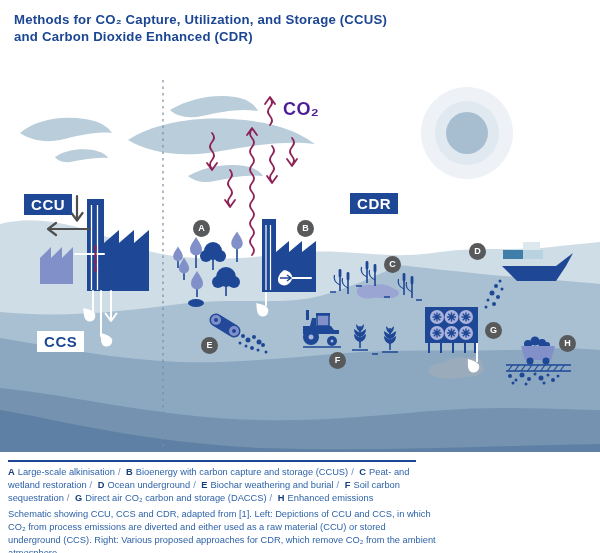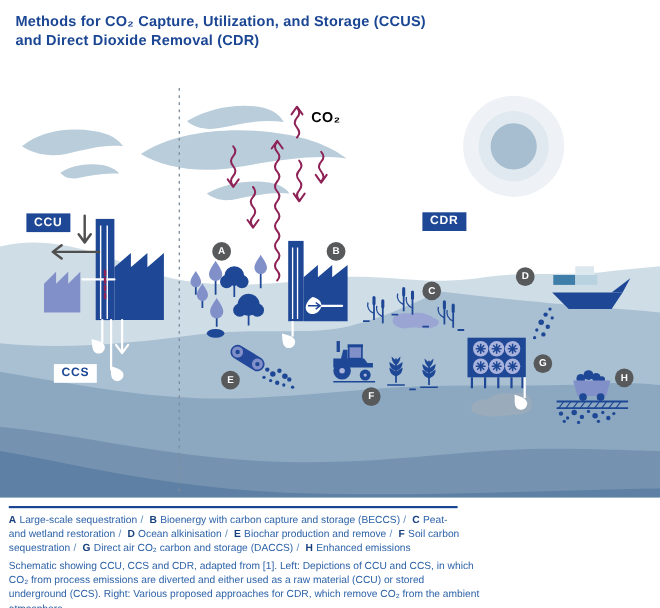--- a/index.html
+++ b/index.html
@@ -1,25 +1,25 @@
 <!DOCTYPE html>
 <html><head>
 <meta charset="utf-8">
 <style>
   html,body{margin:0;padding:0;background:#fff;}
   .poster{position:relative;width:600px;height:553px;background:#fff;overflow:hidden;
           font-family:"Liberation Sans","DejaVu Sans",sans-serif;padding-left:32px;}
   .scene{position:absolute;left:0;top:0;}
   .title{position:absolute;left:14px;top:11px;width:460px;font-size:13.2px;font-weight:bold;
          color:#1b4693;line-height:1.32;letter-spacing:.2px;}
-  .tag{position:absolute;font-weight:bold;font-size:11px;letter-spacing:.6px;
+  .tag{position:absolute;font-weight:bold;font-size:15px;letter-spacing:.6px;
        padding:3px 7px;line-height:1;}
   .tag-dark{background:#1e4796;color:#ffffff;}
   .tag-light{background:#ffffff;color:#1b4693;}
-  .co2{position:absolute;left:283px;top:99px;color:#000000;font-weight:bold;font-size:13px;
+  .co2{position:absolute;left:283px;top:99px;color:#4c1d95;font-weight:bold;font-size:18px;
        letter-spacing:.4px;}
   .marker{position:absolute;width:17px;height:17px;border-radius:50%;background:#58595b;
           color:#fff;font-weight:bold;font-size:9px;text-align:center;line-height:17px;}
   .rule{position:absolute;left:8px;top:460px;width:408px;height:2px;background:#1b4693;}
   .legend{position:absolute;left:8px;top:466px;width:414px;margin:0;font-size:9.3px;
           color:#2e63a8;line-height:1.4;}
   .legend b{color:#17407e;margin-right:3px;}
   .legend .sep{color:#5d8cc0;margin:0 3px;}
   .caption{position:absolute;left:8px;top:508px;width:432px;margin:0;font-size:9.3px;
            color:#2e63a8;line-height:1.4;}
@@ -239,46 +239,46 @@
         <circle cx="553" cy="380" r="2"></circle>
       <circle cx="558" cy="376" r="1.5"></circle>
         <circle cx="513" cy="383" r="1.5"></circle>
       <circle cx="526" cy="384" r="1.5"></circle>
         <circle cx="544" cy="383" r="1.5"></circle>
     </g>
   </svg>
 
   <div class="title">
     <div>Methods for CO₂ Capture, Utilization, and Storage (CCUS)</div>
-    <div>and Direct Dioxide Removal (CDR)</div>
+    <div>and Carbon Dioxide Enhanced (CDR)</div>
   </div>
 
   <div class="co2">CO₂</div>
 
   <div class="tag tag-dark" style="left:24px;top:194px;">CCU</div>
-  <div class="tag tag-light" style="left:49px;top:331px;">CCS</div>
-  <div class="tag tag-dark" style="left:384px;top:193px;">CDR</div>
+  <div class="tag tag-light" style="left:37px;top:331px;">CCS</div>
+  <div class="tag tag-dark" style="left:350px;top:193px;">CDR</div>
 
   <div class="marker" style="left:193px;top:220px;">A</div>
   <div class="marker" style="left:297px;top:220px;">B</div>
   <div class="marker" style="left:384px;top:256px;">C</div>
   <div class="marker" style="left:469px;top:243px;">D</div>
   <div class="marker" style="left:201px;top:337px;">E</div>
   <div class="marker" style="left:329px;top:352px;">F</div>
   <div class="marker" style="left:485px;top:322px;">G</div>
   <div class="marker" style="left:559px;top:335px;">H</div>
 
   <div class="rule"></div>
 
   <p class="legend">
-    <span><b>A</b><span>Large-scale sequestration</span><span class="sep">/</span></span>
-    <span><b>B</b><span>Bioenergy with carbon capture and storage (BECCS)</span><span class="sep">/</span></span>
+    <span><b>A</b><span>Large-scale alkinisation</span><span class="sep">/</span></span>
+    <span><b>B</b><span>Bioenergy with carbon capture and storage (CCUS)</span><span class="sep">/</span></span>
     <span><b>C</b><span>Peat- and wetland restoration</span><span class="sep">/</span></span>
-    <span><b>D</b><span>Ocean alkinisation</span><span class="sep">/</span></span>
-    <span><b>E</b><span>Biochar production and remove</span><span class="sep">/</span></span>
+    <span><b>D</b><span>Ocean underground</span><span class="sep">/</span></span>
+    <span><b>E</b><span>Biochar weathering and burial</span><span class="sep">/</span></span>
     <span><b>F</b><span>Soil carbon sequestration</span><span class="sep">/</span></span>
     <span><b>G</b><span>Direct air CO₂ carbon and storage (DACCS)</span><span class="sep">/</span></span>
     <span><b>H</b><span>Enhanced emissions</span></span>
   </p>
 
   <p class="caption">Schematic showing CCU, CCS and CDR, adapted from [1]. Left: Depictions of CCU and CCS, in which CO₂ from process emissions are diverted and either used as a raw material (CCU) or stored underground (CCS). Right: Various proposed approaches for CDR, which remove CO₂ from the ambient atmosphere.</p>
 
 </div>
 
 </body></html>

